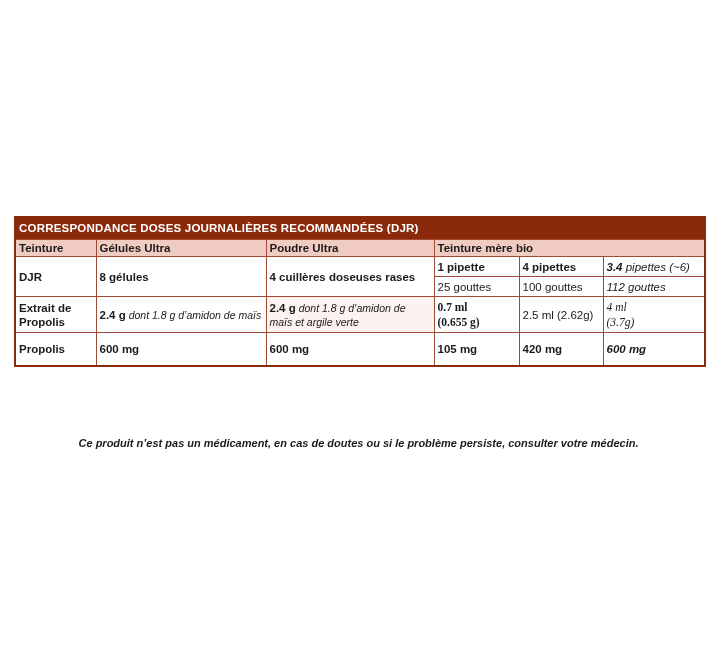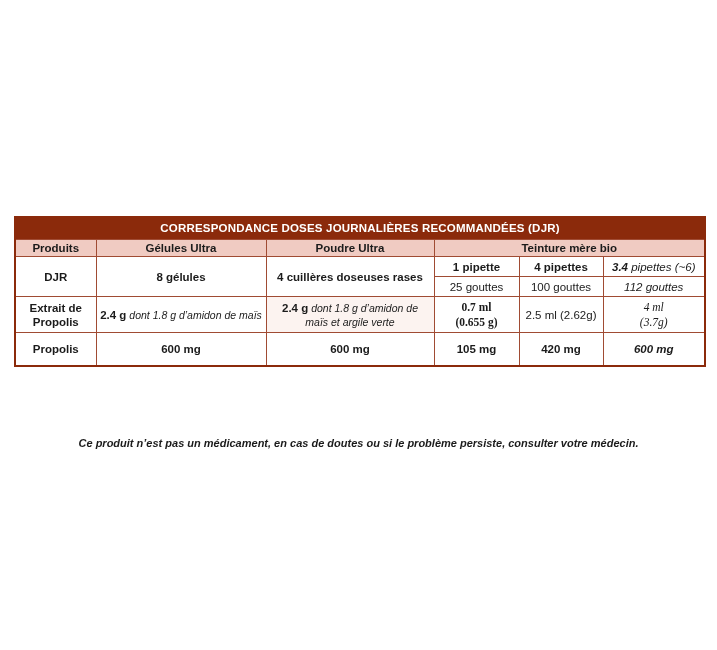--- a/index.html
+++ b/index.html
@@ -22,21 +22,20 @@
     width: 690px;
   }
   table.djr-table {
     border-collapse: collapse;
     table-layout: fixed;
     width: 100%;
     border: 2px solid #8b2a0b;
   }
   table.djr-table td {
     border: 1px solid #a04b33;
-    text-align: center;
     vertical-align: middle;
     padding: 1px 3px;
     font-size: 11.5px;
     line-height: 1.25;
     background: #ffffff;
     overflow: hidden;
   }
   td.title-cell {
     background: #8b2a0b !important;
     color: #ffffff;
@@ -91,21 +90,21 @@
       <col style="width:84px">
       <col style="width:102px">
     </colgroup>
 
     <tbody>
         <tr>
       <td class="title-cell" colspan="6">CORRESPONDANCE DOSES JOURNALIÈRES RECOMMANDÉES (DJR)</td>
     </tr>
 
     <tr>
-      <td class="col-header">Produits</td>
+      <td class="col-header">Teinture</td>
       <td class="col-header">Gélules Ultra</td>
       <td class="col-header">Poudre Ultra</td>
       <td class="col-header" colspan="3">Teinture mère bio</td>
     </tr>
 
     <tr class="djr-sub">
       <td class="row-label" rowspan="2">DJR</td>
       <td class="bold" rowspan="2">8 gélules</td>
       <td class="bold" rowspan="2">4 cuillères doseuses rases</td>
       <td class="bold">1 pipette</td>

